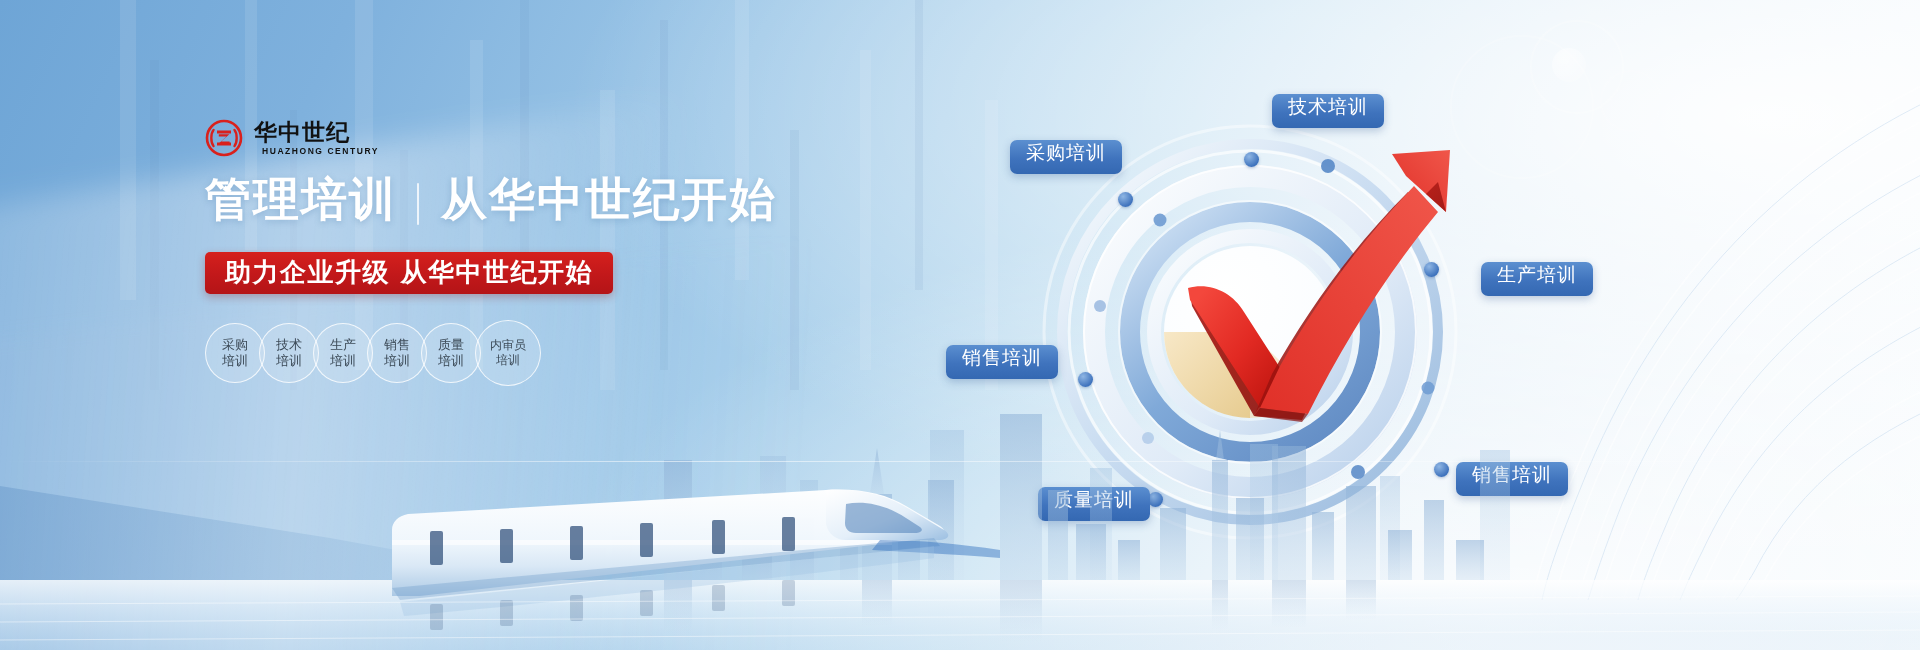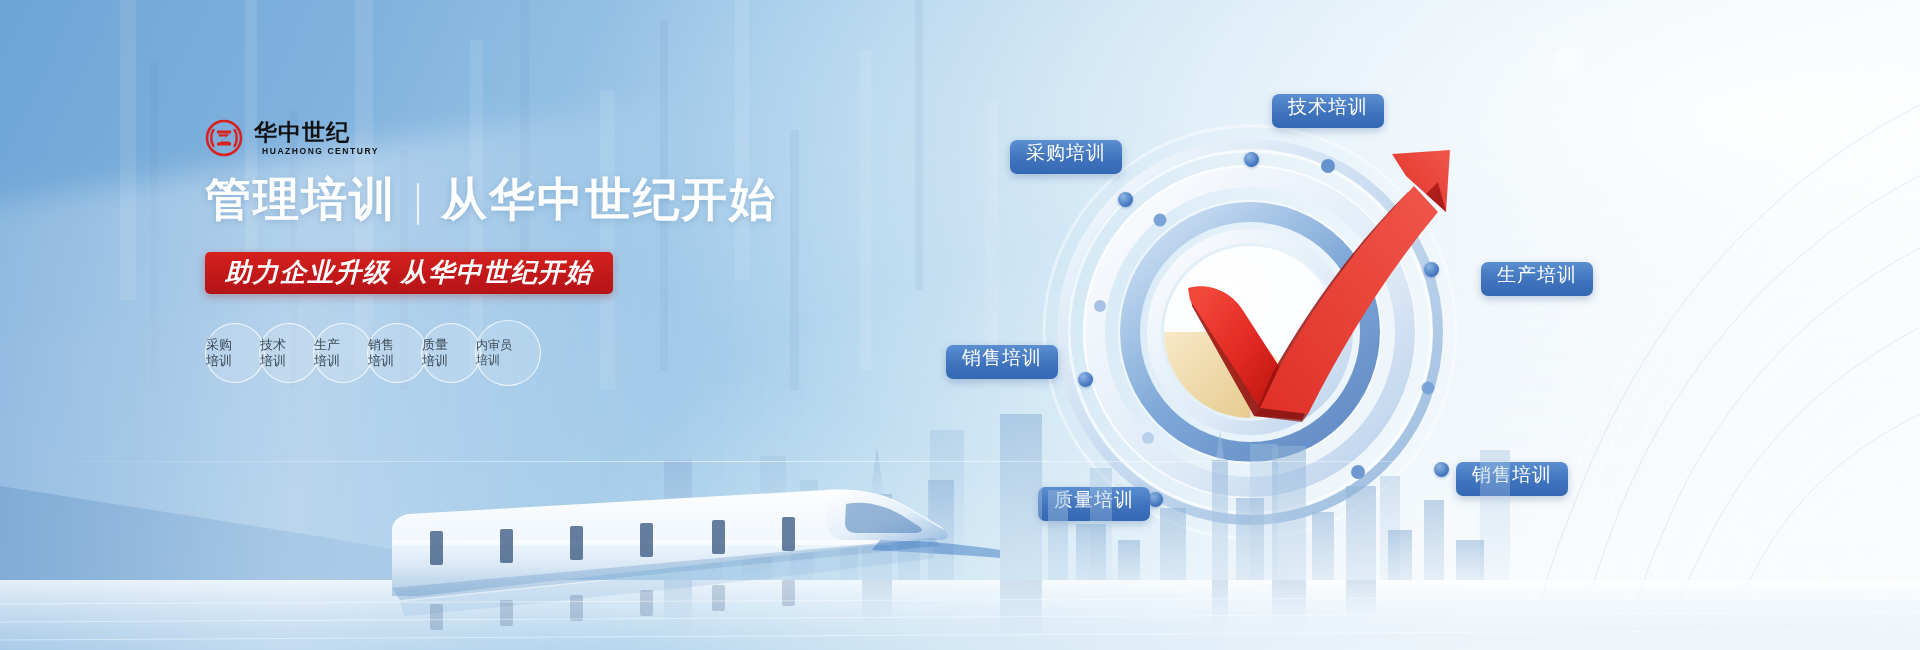--- a/index.html
+++ b/index.html
@@ -61,21 +61,21 @@
           height:42px;padding:0 20px;border-radius:5px;
           background:linear-gradient(180deg,#d5201d 0%,#c2181a 55%,#b41417 100%);
           box-shadow:0 3px 9px rgba(140,20,20,.30);
           font-size:26px;font-weight:bold;color:#fff;letter-spacing:1.5px;
           font-family:"DejaVu Sans","Liberation Sans",sans-serif;white-space:nowrap;}
 
   .chips{margin-top:26px;display:flex;align-items:center;}
   .chip{width:58px;height:58px;border-radius:50%;
         border:1px solid rgba(255,255,255,.80);
         background:rgba(255,255,255,.14);
-        display:flex;flex-direction:column;justify-content:center;
+        display:flex;flex-direction:column;align-items:center;justify-content:center;
         color:#3c4a57;font-size:13px;line-height:1.22;margin-right:-6px;
         font-family:"DejaVu Sans","Liberation Sans",sans-serif;}
   .chip span{display:block;white-space:nowrap;}
   .chip.wide{width:64px;height:64px;font-size:12px;}
 
   
   .target{position:absolute;left:1040px;top:120px;width:420px;height:420px;}
   .target svg{display:block;}
 
   
@@ -279,21 +279,21 @@
         <div class="logo-en">HUAZHONG CENTURY</div>
       </div>
     </div>
 
     <div class="headline">
       <span>管理培训</span>
       <span class="divider"></span>
       <span>从华中世纪开始</span>
     </div>
 
-    <div style="display:block;font-style:italic;">
+    <div style="display:block;">
       <div class="redbar">
         <span>助力企业升级  从华中世纪开始</span>
       </div>
     </div>
 
     <div class="chips">
       <div class="chip">
         <span>采购</span>
         <span>培训</span>
       </div>

